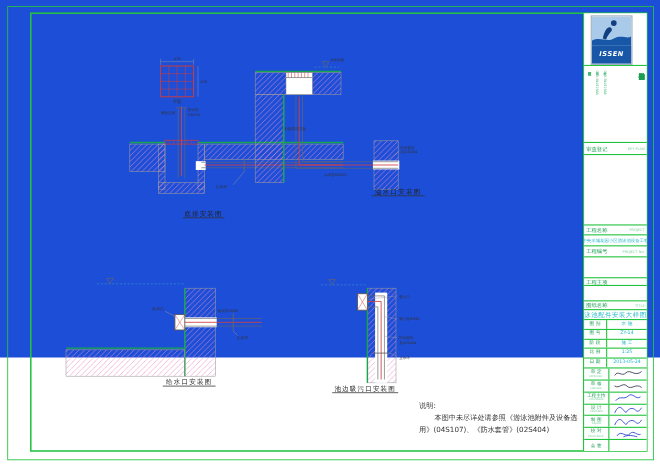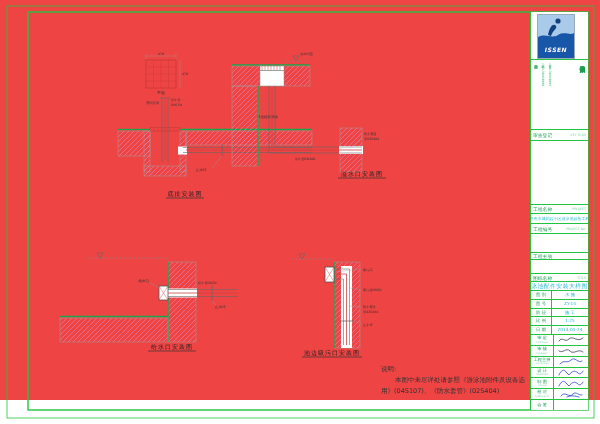--- a/index.html
+++ b/index.html
@@ -5,21 +5,21 @@
   :root{
     --g:#22c43e;        
     --gt:#1d9e53;       
     --gl:#7fd4a0;       
     --cy:#25b9cc;       
     --ink:#333;
     --red:#cc3b3b;
   }
   html,body{margin:0;padding:0;background:#fff;width:600px;height:424px;overflow:hidden;
     font-family:"DejaVu Sans",sans-serif;}
-  #sheet{position:relative;width:600px;height:400px;background:#ef4444;}
+  #sheet{position:relative;width:600px;height:325px;background:#1d4ed8;}
   svg text{font-family:"DejaVu Sans",sans-serif;fill:#333;}
   .t3{font-size:3.2px}
   .t35{font-size:3.5px}
   .t4{font-size:4px;fill:#333}
   .lab{font-size:6px;fill:#222;letter-spacing:1px}
   .dim{stroke:#999;stroke-width:0.4}
   .ol{stroke:#666;stroke-width:0.6;fill:none}
   .gl{stroke:#17a74b;stroke-width:1.3}
   .rl{stroke:#cf4343;stroke-width:0.8;fill:none}
   .h{fill:url(#hatch);stroke:#9a9a9a;stroke-width:0.5}

